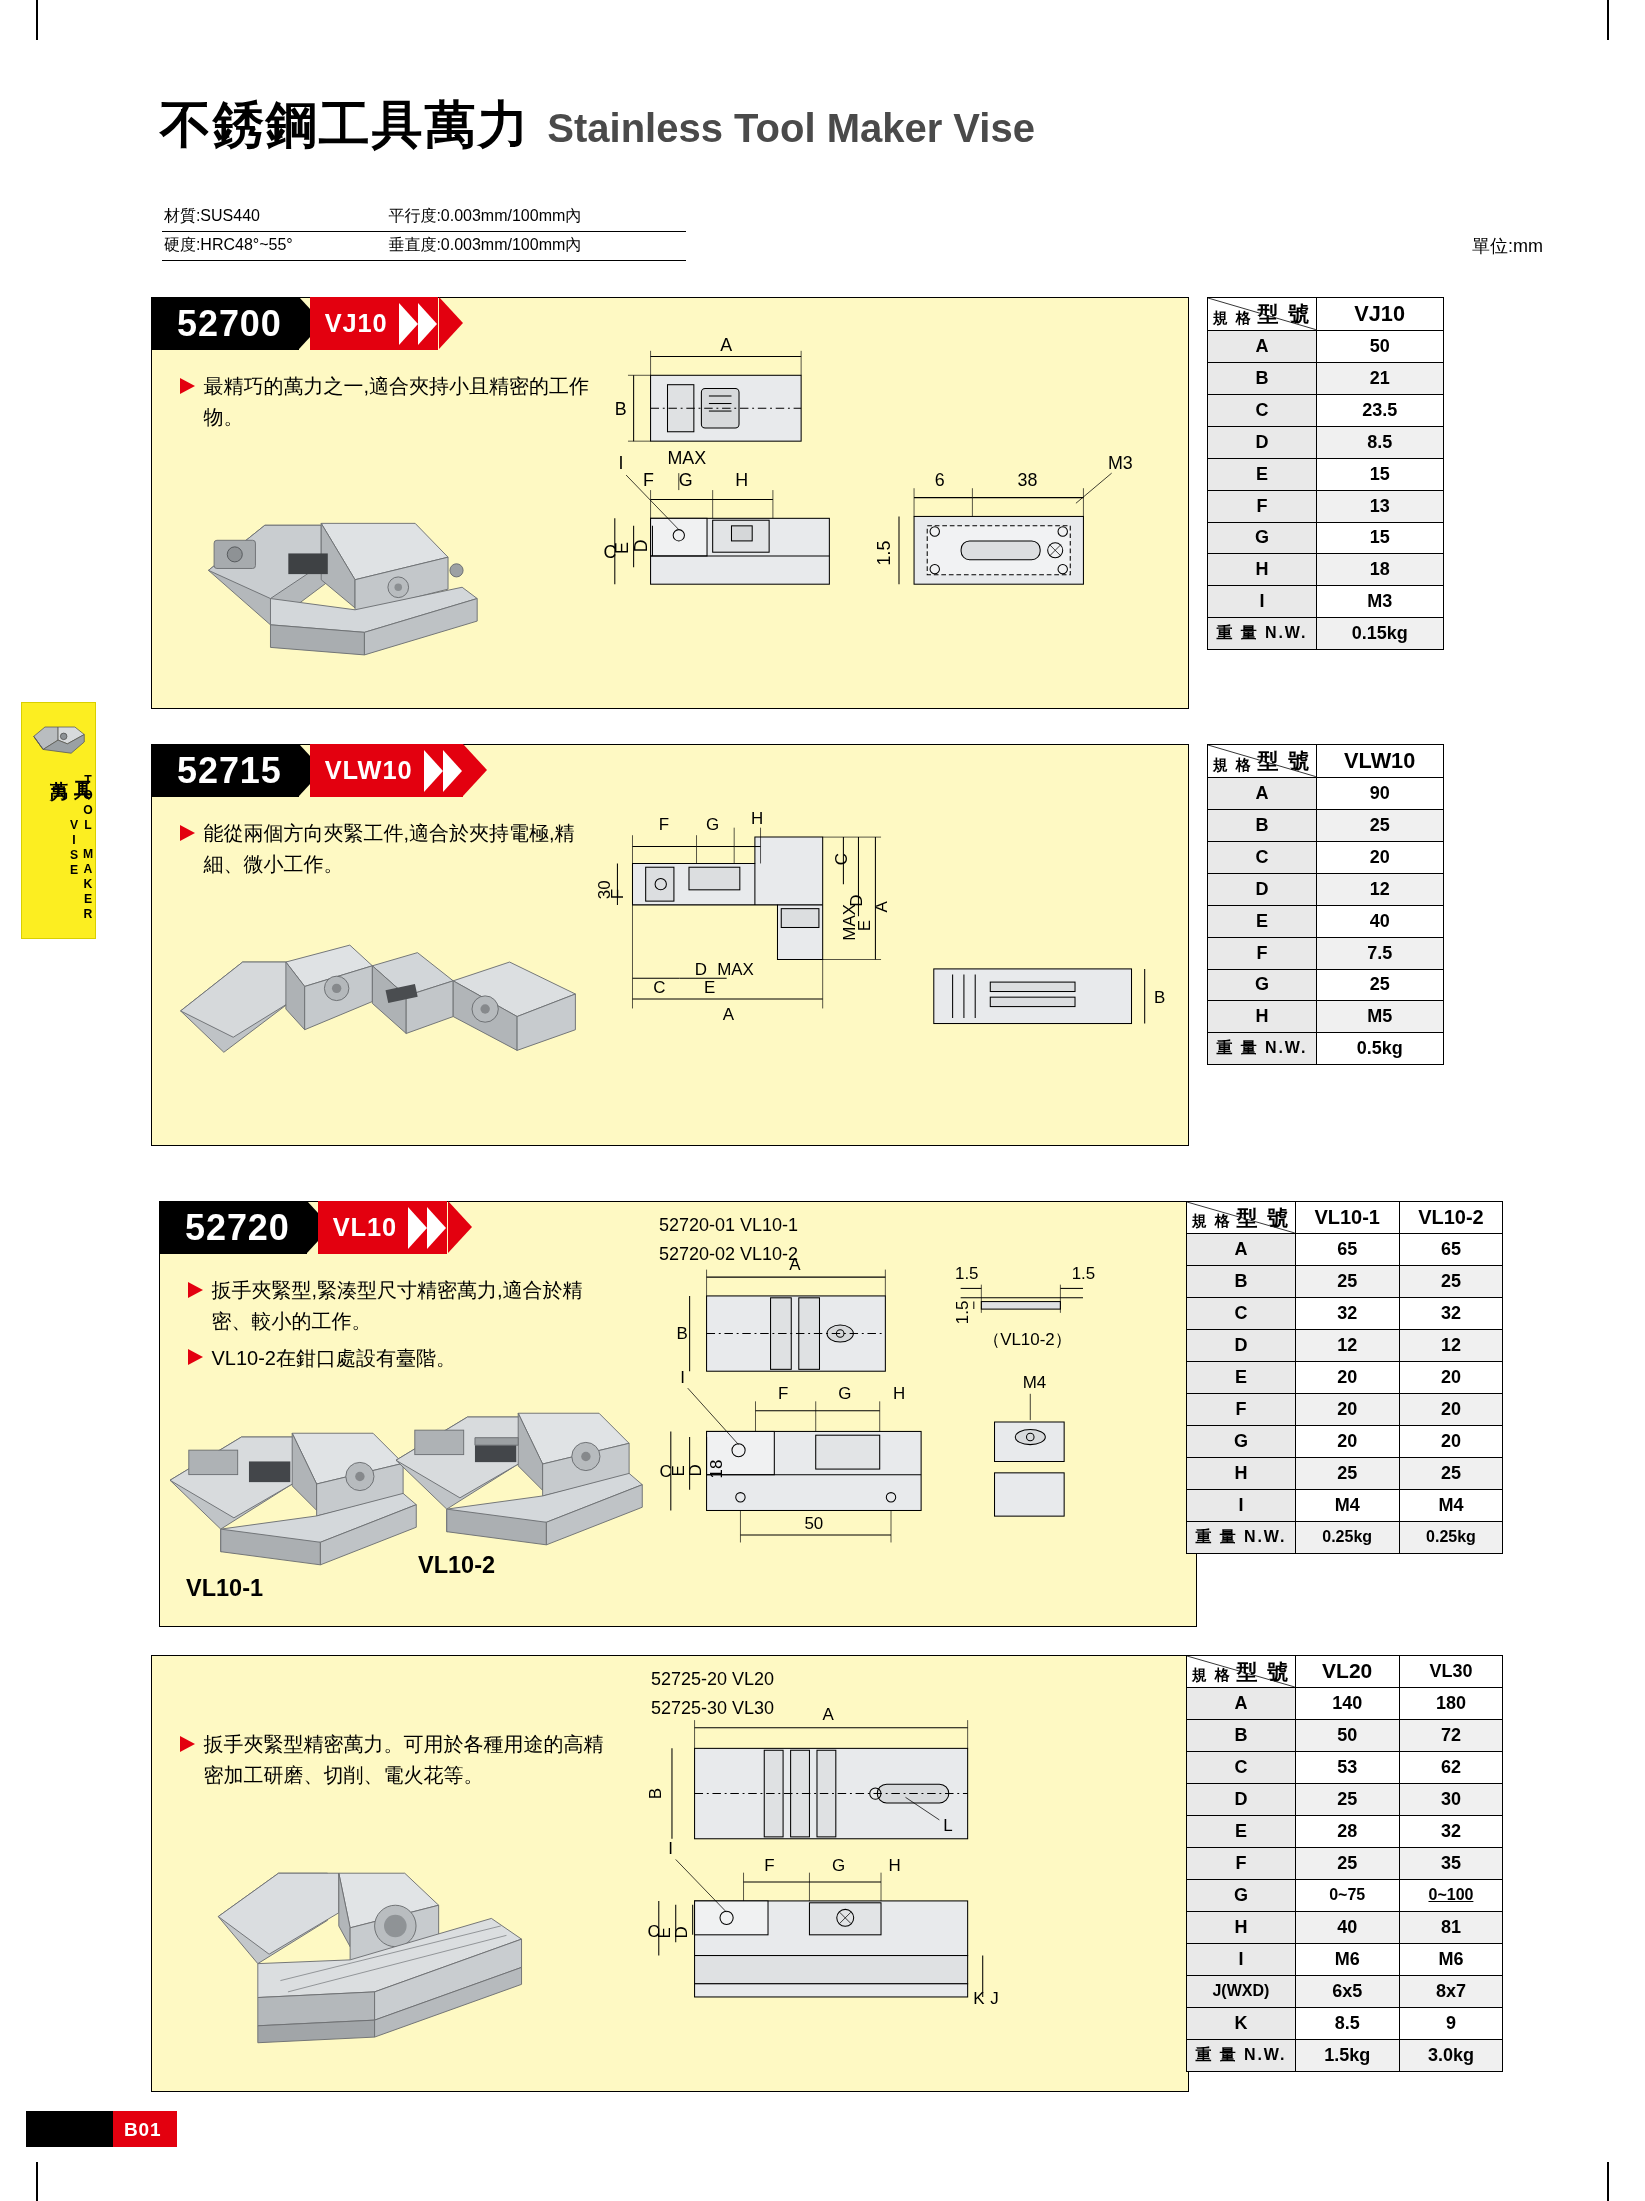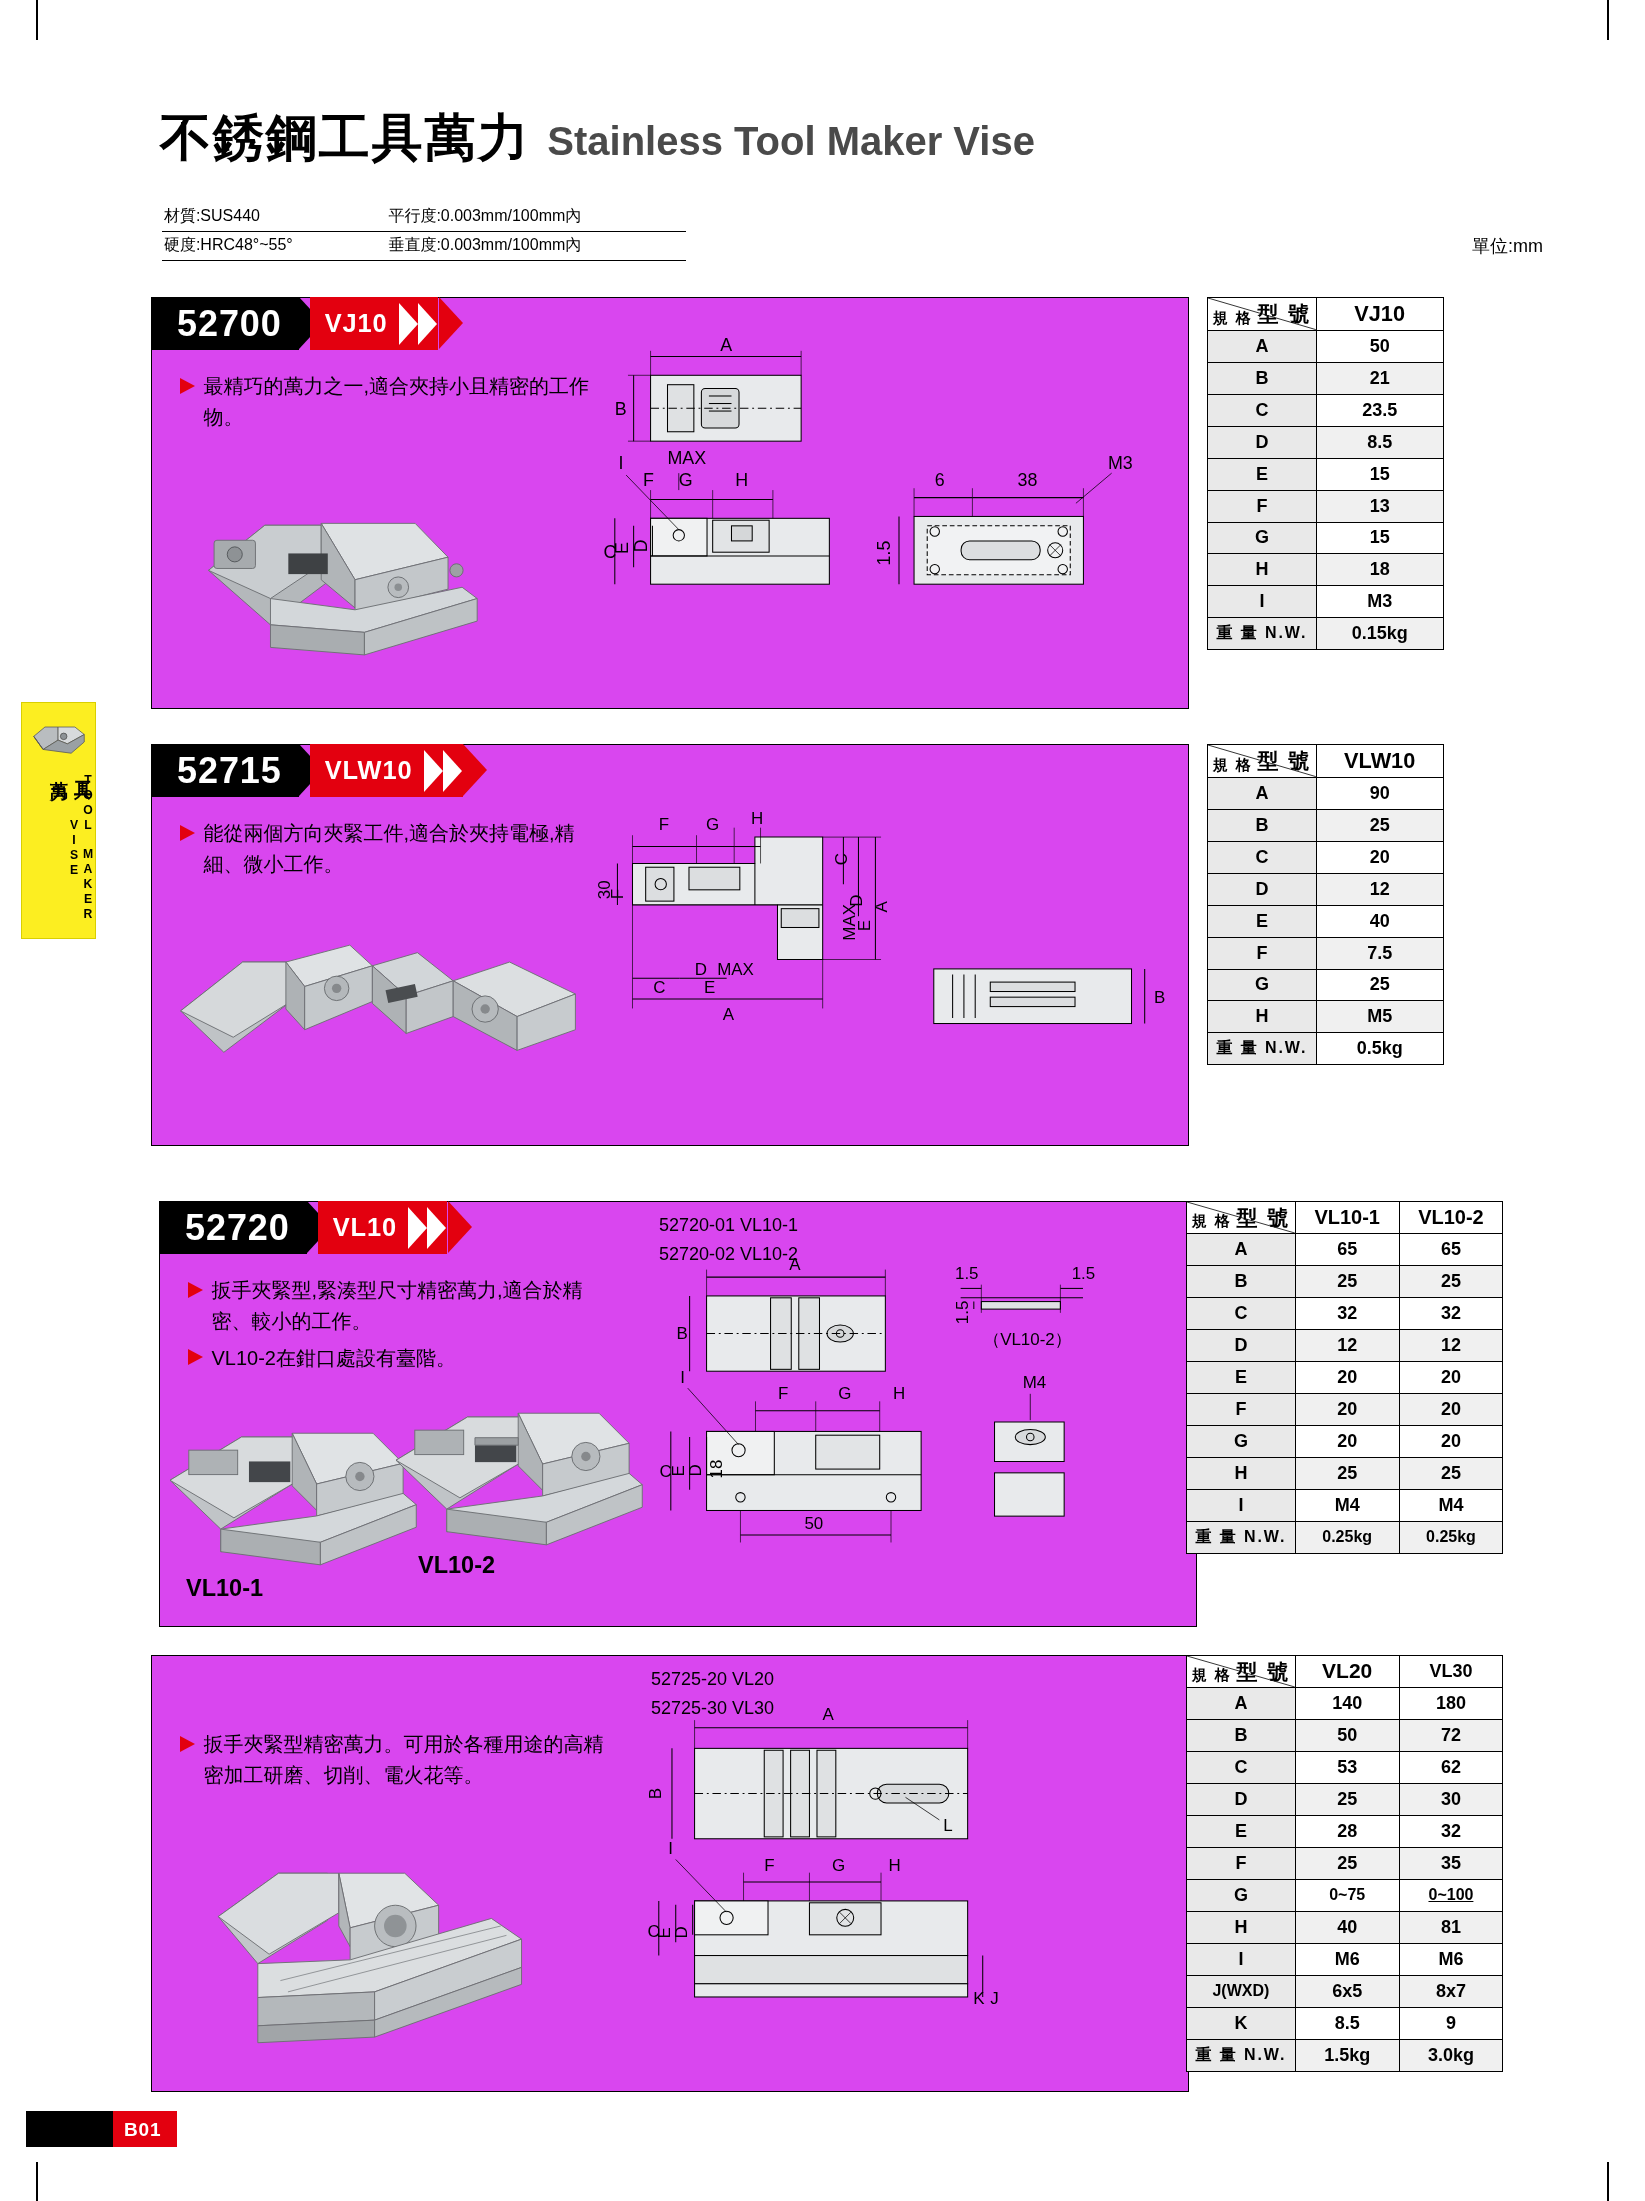--- a/index.html
+++ b/index.html
@@ -25,33 +25,33 @@
   }
   .side-tab .tab-text{
     position:absolute;top:62px;left:0;width:73px;text-align:center;
     writing-mode:vertical-rl;text-orientation:upright;
     height:160px;display:flex;justify-content:center;
   }
   .side-tab .tab-cn{font-size:18px;font-weight:bold;letter-spacing:1.9px;}
   .side-tab .tab-en{font-size:12.2px;font-weight:bold;letter-spacing:0.9px;margin-left:3.8px;}
 
   
-  .hdr{position:absolute;left:160px;top:104px;}
+  .hdr{position:absolute;left:160px;top:91px;}
   .hdr .cn{font-size:51px;font-weight:bold;letter-spacing:1.9px;display:inline-block;vertical-align:baseline;}
   .hdr .en{font-size:40px;font-weight:bold;color:#4a4a4a;display:inline-block;margin-left:17px;letter-spacing:0px;}
 
   .specs{position:absolute;left:162px;top:202px;font-size:16px;}
   .specs .row{display:flex;}
   .specs .cell{padding:3.8px 5.6px 3.8px 1.9px;border-bottom:0.9px solid #000;}
   .specs .c1{width:217px;}
   .specs .c2{width:292px;}
   .unit{position:absolute;right:102px;top:234px;font-size:18px;}
 
   
-  .panel{position:absolute;border:0.9px solid #000;background:#d946ef;}
+  .panel{position:absolute;border:0.9px solid #000;background:#fef9c3;}
   .panel-inner{position:relative;width:100%;height:100%;}
 
   
   .banner{position:absolute;left:-0.9px;top:-0.9px;height:53px;display:flex;align-items:stretch;}
   .banner .code{
     background:#000;color:#fff;font-size:36px;font-weight:bold;
     padding:0 17px 0 26px;display:flex;align-items:center;letter-spacing:0.9px;
   }
   .banner .arrow-b{width:0;height:0;border-top:26px solid transparent;border-bottom:26px solid transparent;border-left:24.5px solid #000;}
   .banner .model{

